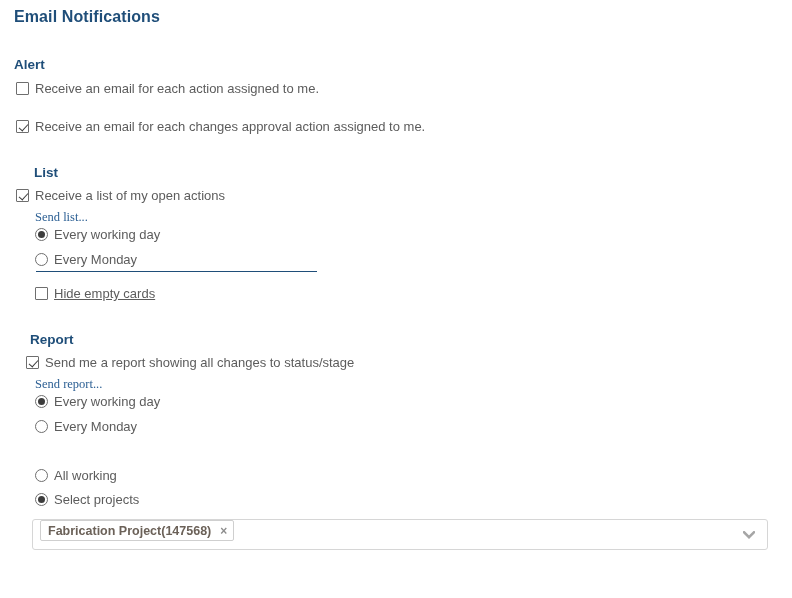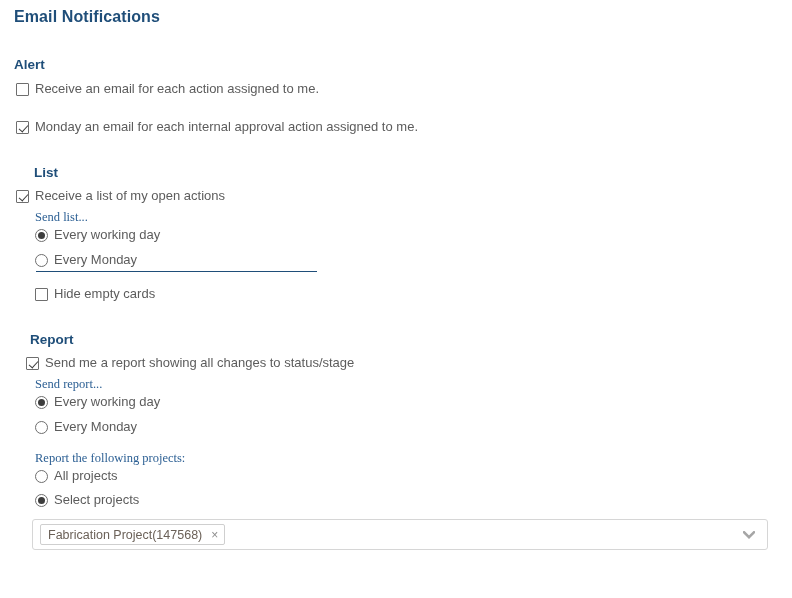--- a/index.html
+++ b/index.html
@@ -48,21 +48,21 @@
     font-weight: normal;
     color: #2d6094;
     white-space: nowrap;
     font-family: Liberation Serif, serif;
   }
 
   
   .row {
     position: absolute;
     display: flex;
-    align-items: flex-end;
+    align-items: center;
     white-space: nowrap;
   }
   .row .lbl {
     font-size: 13px;
     color: #5c5c5c;
     white-space: nowrap;
   }
 
   
   .cbx {
@@ -128,22 +128,22 @@
     position: absolute;
     left: 32px;
     top: 519px;
     width: 736px;
     height: 31px;
     box-sizing: border-box;
     border: 1px solid #d6d6d6;
     background: #ffffff;
     border-radius: 3px;
     display: flex;
-    align-items: center;
     padding: 0 4px;
+    font-weight: bold;
   }
   .chip {
     display: inline-flex;
     align-items: center;
     height: 21px;
     box-sizing: border-box;
     border: 1px solid #cfcfcf;
     background: #ffffff;
     border-radius: 2px;
     padding: 0 6px 0 7px;
@@ -182,21 +182,21 @@
 
   <div class="section-title" style="top:57px;">Alert</div>
 
   <div class="row" style="left:16px; top:81px;">
     <span class="cbx"></span>
     <span class="lbl">Receive an email for each action assigned to me.</span>
   </div>
 
   <div class="row" style="left:16px; top:119px;">
     <span class="cbx checked"></span>
-    <span class="lbl">Monday an email for each internal approval action assigned to me.</span>
+    <span class="lbl">Receive an email for each changes approval action assigned to me.</span>
   </div>
 
   <div class="section-title" style="top:165px;padding-left:20px;">List</div>
 
   <div class="row" style="left:16px; top:188px;">
     <span class="cbx checked"></span>
     <span class="lbl">Receive a list of my open actions</span>
   </div>
 
   <div class="sub-label" style="left:35px; top:210px;">Send list...</div>
@@ -206,21 +206,21 @@
     <span class="lbl">Every working day</span>
   </div>
 
   <div class="row" style="left:35px; top:252px;">
     <span class="rdo"></span>
     <span class="lbl">Every Monday</span>
   </div>
 
   <div class="divider"></div>
 
-  <div class="row" style="left:35px; top:286px;">
+  <div class="row" style="left:35px; top:286px;text-decoration:underline;">
     <span class="cbx"></span>
     <span class="lbl">Hide empty cards</span>
   </div>
 
   <div class="section-title" style="top:332px;padding-left:16px;">Report</div>
 
   <div class="row" style="left:16px; top:355px;padding-left:10px;">
     <span class="cbx checked"></span>
     <span class="lbl">Send me a report showing all changes to status/stage</span>
   </div>
@@ -230,25 +230,24 @@
   <div class="row" style="left:35px; top:394px;">
     <span class="rdo checked"></span>
     <span class="lbl">Every working day</span>
   </div>
 
   <div class="row" style="left:35px; top:419px;">
     <span class="rdo"></span>
     <span class="lbl">Every Monday</span>
   </div>
 
-  <div class="sub-label" style="left:35px; top:451px;">Report the following projects:</div>
 
   <div class="row" style="left:35px; top:468px;">
     <span class="rdo"></span>
-    <span class="lbl">All projects</span>
+    <span class="lbl">All working</span>
   </div>
 
   <div class="row" style="left:35px; top:492px;">
     <span class="rdo checked"></span>
     <span class="lbl">Select projects</span>
   </div>
 
   <div class="multiselect">
     <span class="chip">
       <span class="chip-label">Fabrication Project(147568)</span>

